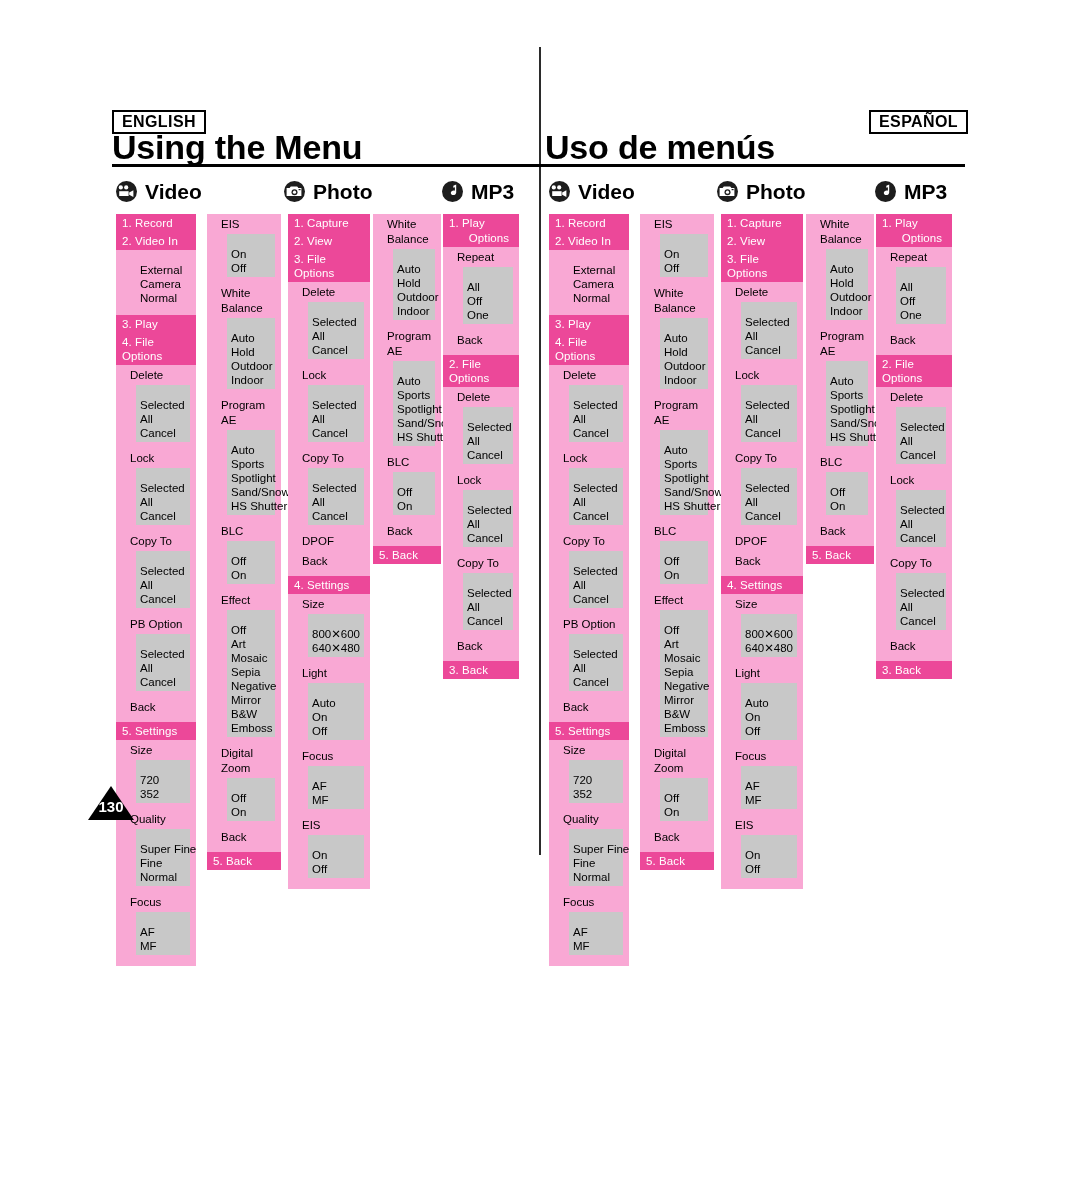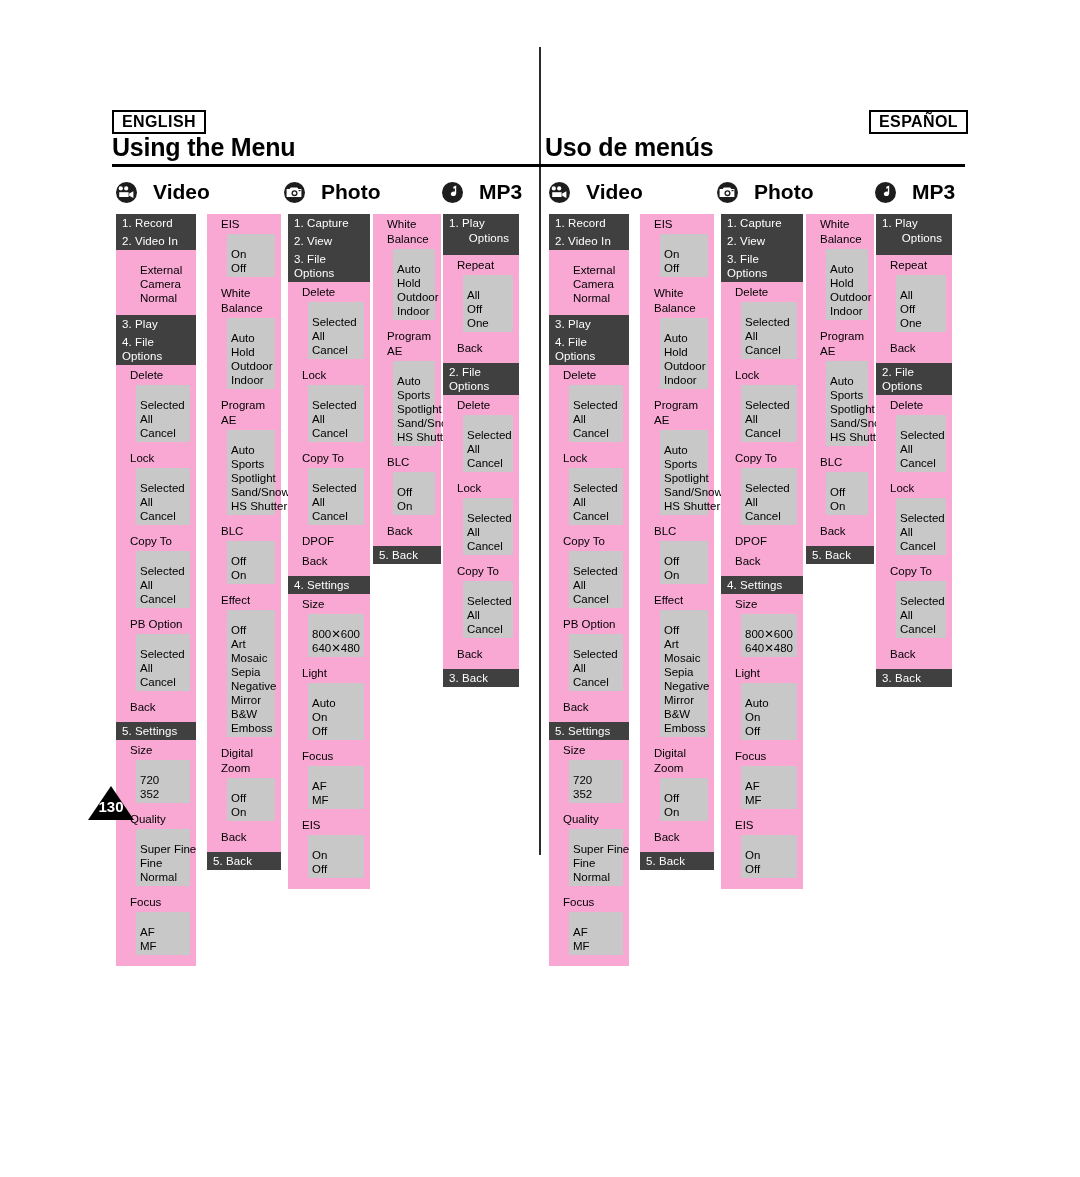--- a/index.html
+++ b/index.html
@@ -52,42 +52,42 @@
     line-height: 17px;
     background: #fff;
   }
   .langtag.en { left: 0px; }
   .langtag.es { left: 324px; }
 
   .pagetitle {
     position: absolute;
     top: 133px;
     left: 0px;
-    font-size: 25px;
+    font-size: 34px;
     font-weight: bold;
     letter-spacing: -0.2px;
     line-height: 28px;
   }
   .titlerule {
     position: absolute;
     top: 164px;
     left: 0px;
     width: 745px;
     height: 3px;
     background: #000;
   }
   .half.es .titlerule { width: 420px; }
 
   
   .modehdr {
     position: absolute;
     top: 181px;
     display: flex;
-    align-items: flex-end;
-    gap: 16px;
+    align-items: flex-start;
+    gap: 8px;
     font-size: 21px;
     font-weight: bold;
     line-height: 22px;
   }
   .modeicon {
     width: 21px; height: 21px;
     border-radius: 50%;
     background: #1d1d1d;
     display: inline-block;
     position: relative;
@@ -101,29 +101,29 @@
     top: 214px;
   }
 
   .panel {
     background: #f9a8d4;
     padding: 0 0 5px 0;
     margin-bottom: 0px;
   }
 
   .hdr {
-    background: #404040;
+    background: #ec4899;
     color: #ffffff;
     font-size: 11.5px;
     line-height: 14px;
     padding: 2px 4px 2px 6px;
     font-weight: normal;
     letter-spacing: 0.1px;
   }
-  .hdr.two { line-height: 15px; padding-bottom: 9px; }
+  .hdr.two { line-height: 15px; padding-bottom: 1px; }
   .hdr.two .l2 { display: block; padding-left: 14px; text-align: center; }
 
   .lbl {
     font-size: 11.5px;
     line-height: 15px;
     padding: 3px 4px 2px 14px;
     color: #000;
   }
 
   .opts {

